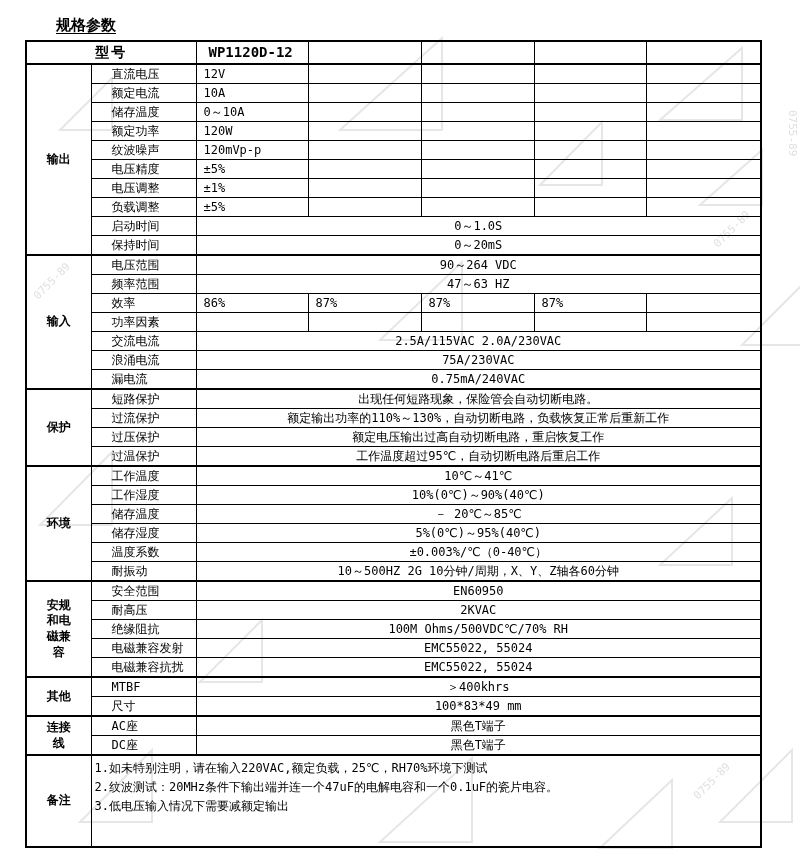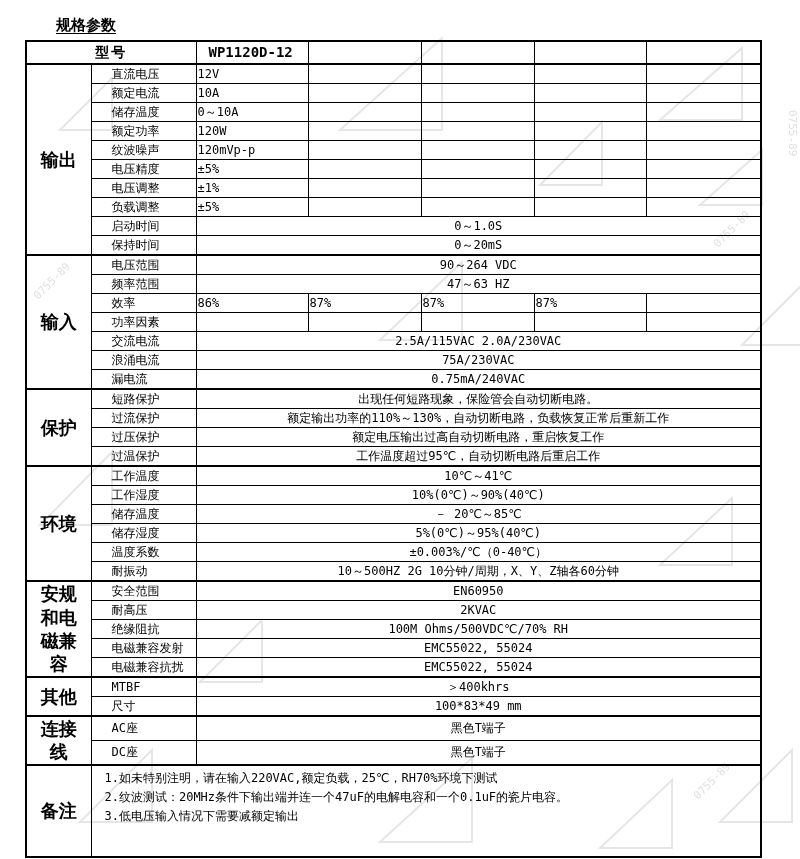--- a/index.html
+++ b/index.html
@@ -22,29 +22,29 @@
   .spec-table th,.spec-table td{
     border:1px solid #000;font-size:12px;line-height:1.2;height:18px;
     padding:0 3px;overflow:hidden;white-space:nowrap;font-weight:normal;
   }
   .spec-table thead th{
     height:21px;font-size:14px;font-weight:bold;border-bottom:2px solid #000;
   }
   .spec-table th.model-label{text-align:center;letter-spacing:2px;}
   .spec-table th.model-value{text-align:left;padding-left:12px;}
   .spec-table td.section-label{
-    font-size:18px;font-weight:bold;text-align:center;vertical-align:middle;
+    font-size:12px;font-weight:bold;text-align:center;vertical-align:middle;
     white-space:pre-line;line-height:1.3;padding:0 2px;
   }
   .spec-table td.param-label{text-align:left;padding-left:20px;}
-  .spec-table td.cell-value{text-align:left;padding-left:1px;}
+  .spec-table td.cell-value{text-align:left;padding-left:7px;}
   .spec-table td.merged-value{text-align:center;border-radius:7px;}
   .spec-table tr.section-start td{border-top:2px solid #000;}
   .spec-table td.notes-cell{
-    height:84px;vertical-align:top;padding:3px 13px;white-space:normal;
+    height:84px;vertical-align:top;padding:3px 3px;white-space:normal;
   }
   .note-line{font-size:12px;line-height:19px;white-space:nowrap;
     overflow:hidden;}
 </style>
 </head>
 <body>
 
 <svg class="watermark" width="800" height="859" viewBox="0 0 800 859">
   <g fill="none" stroke="#e6e6e6" stroke-width="2">
     <polygon points="60,130 112,78 112,130"></polygon>

